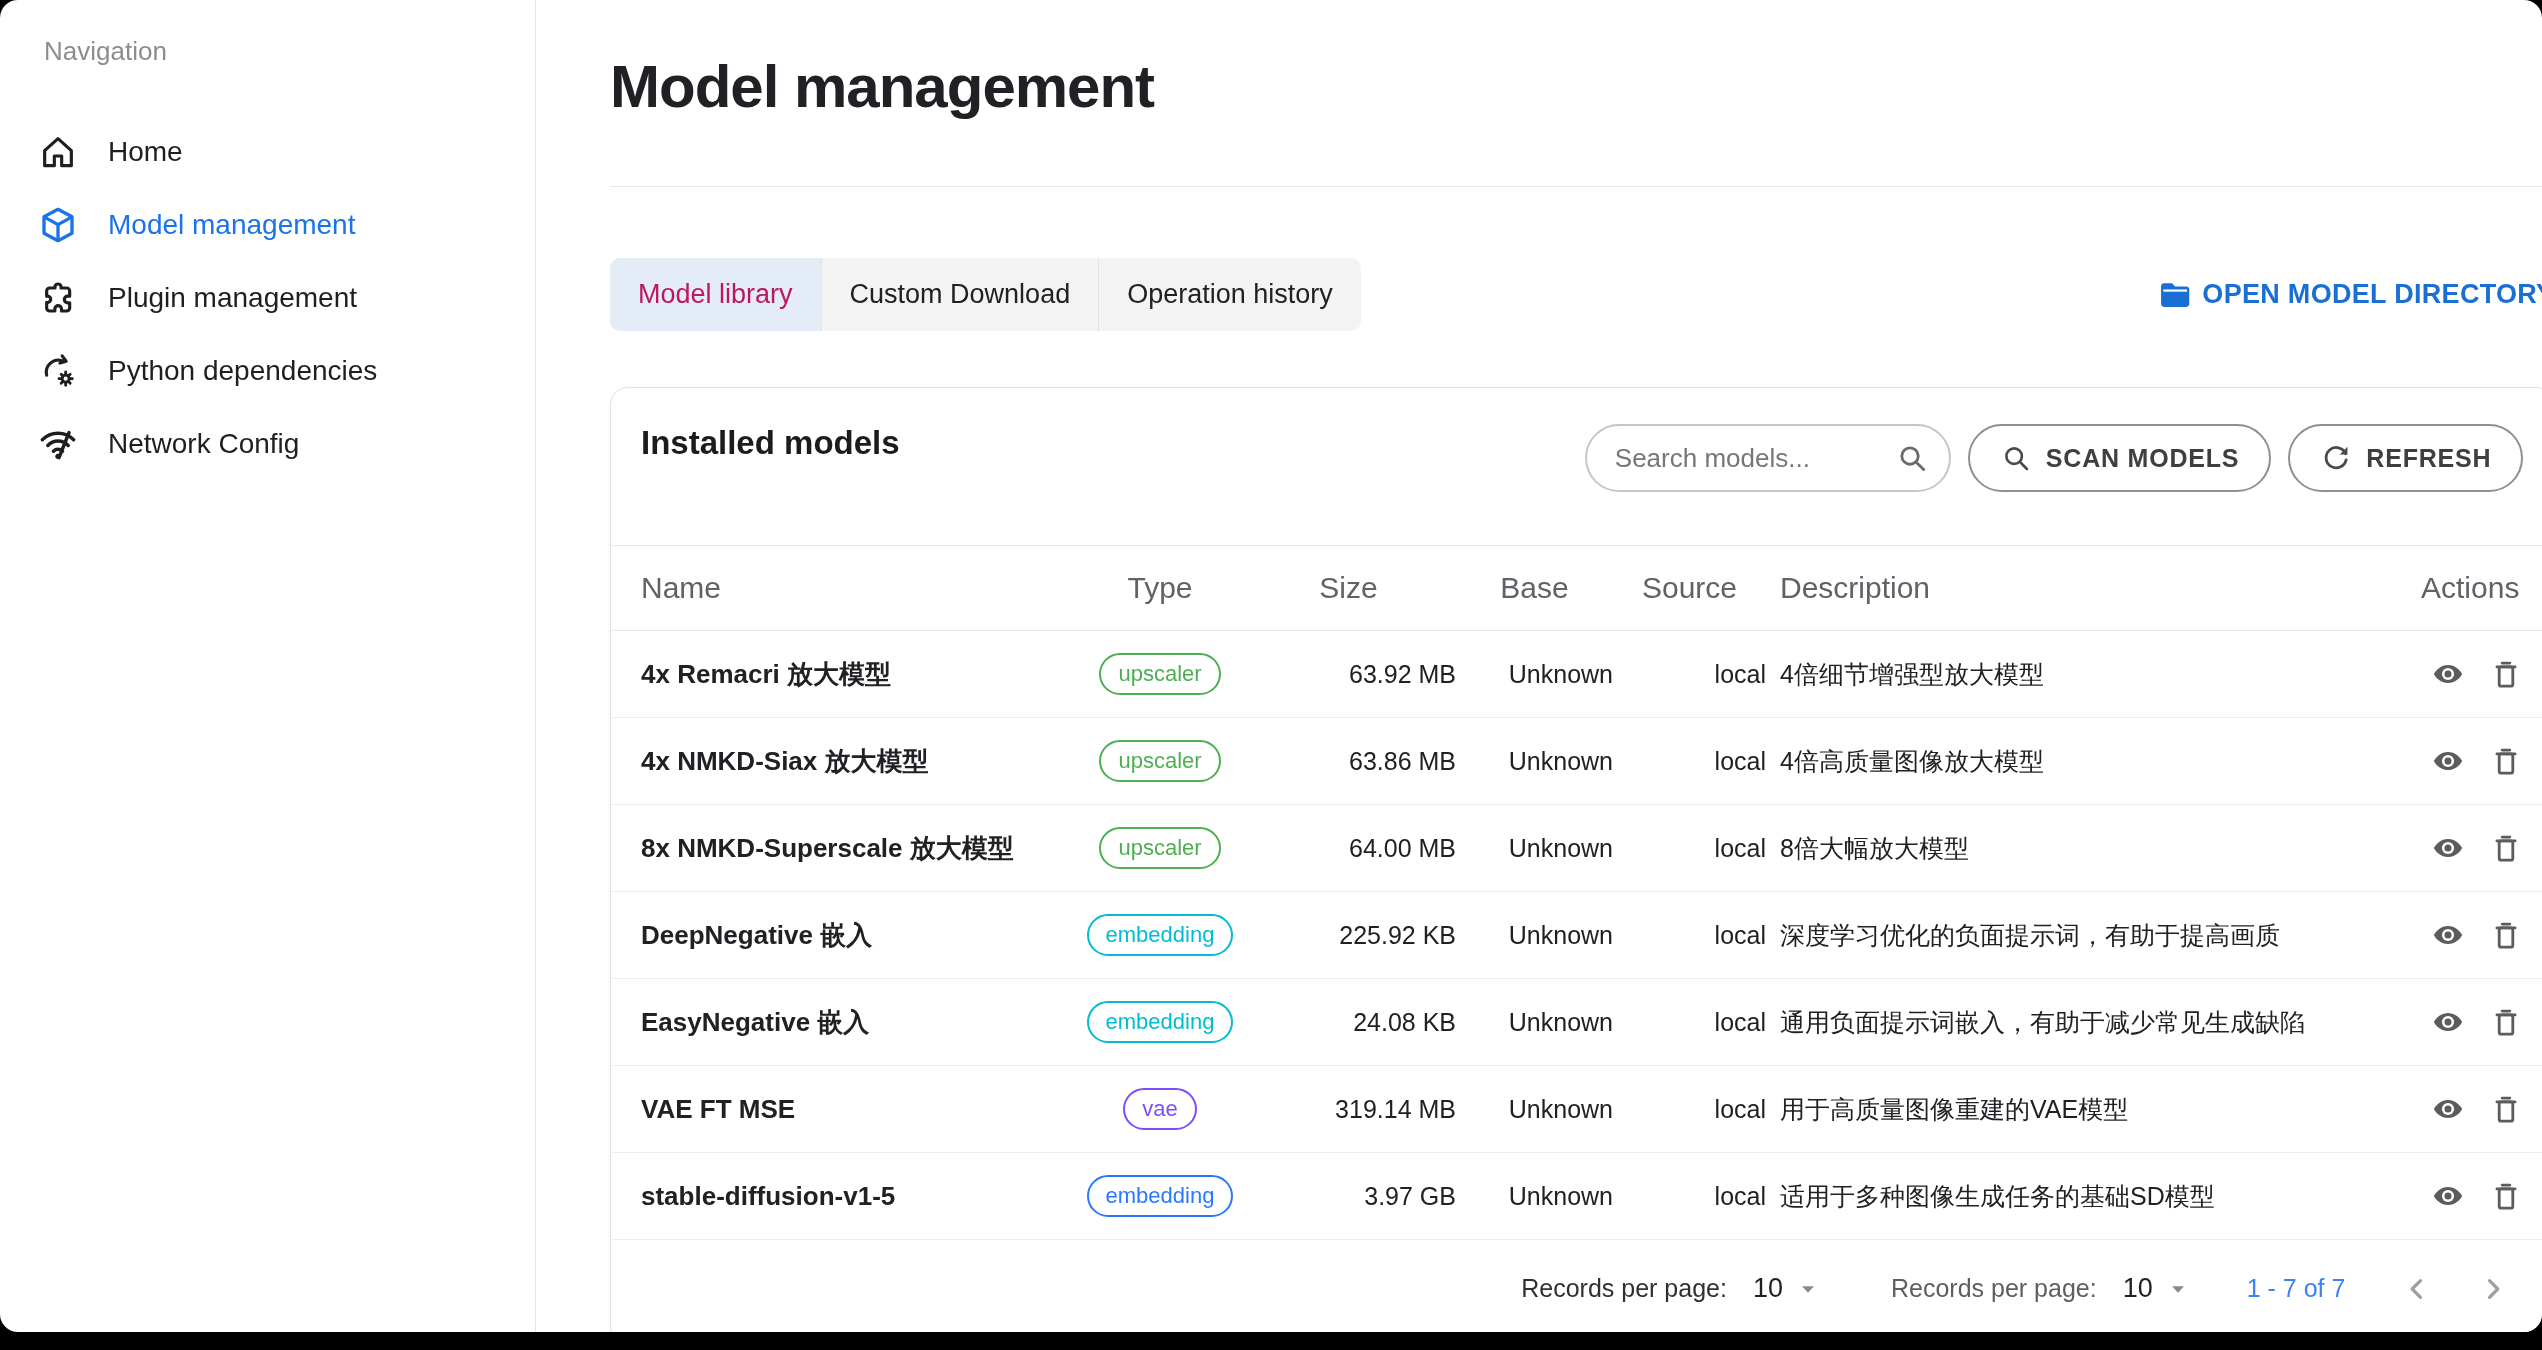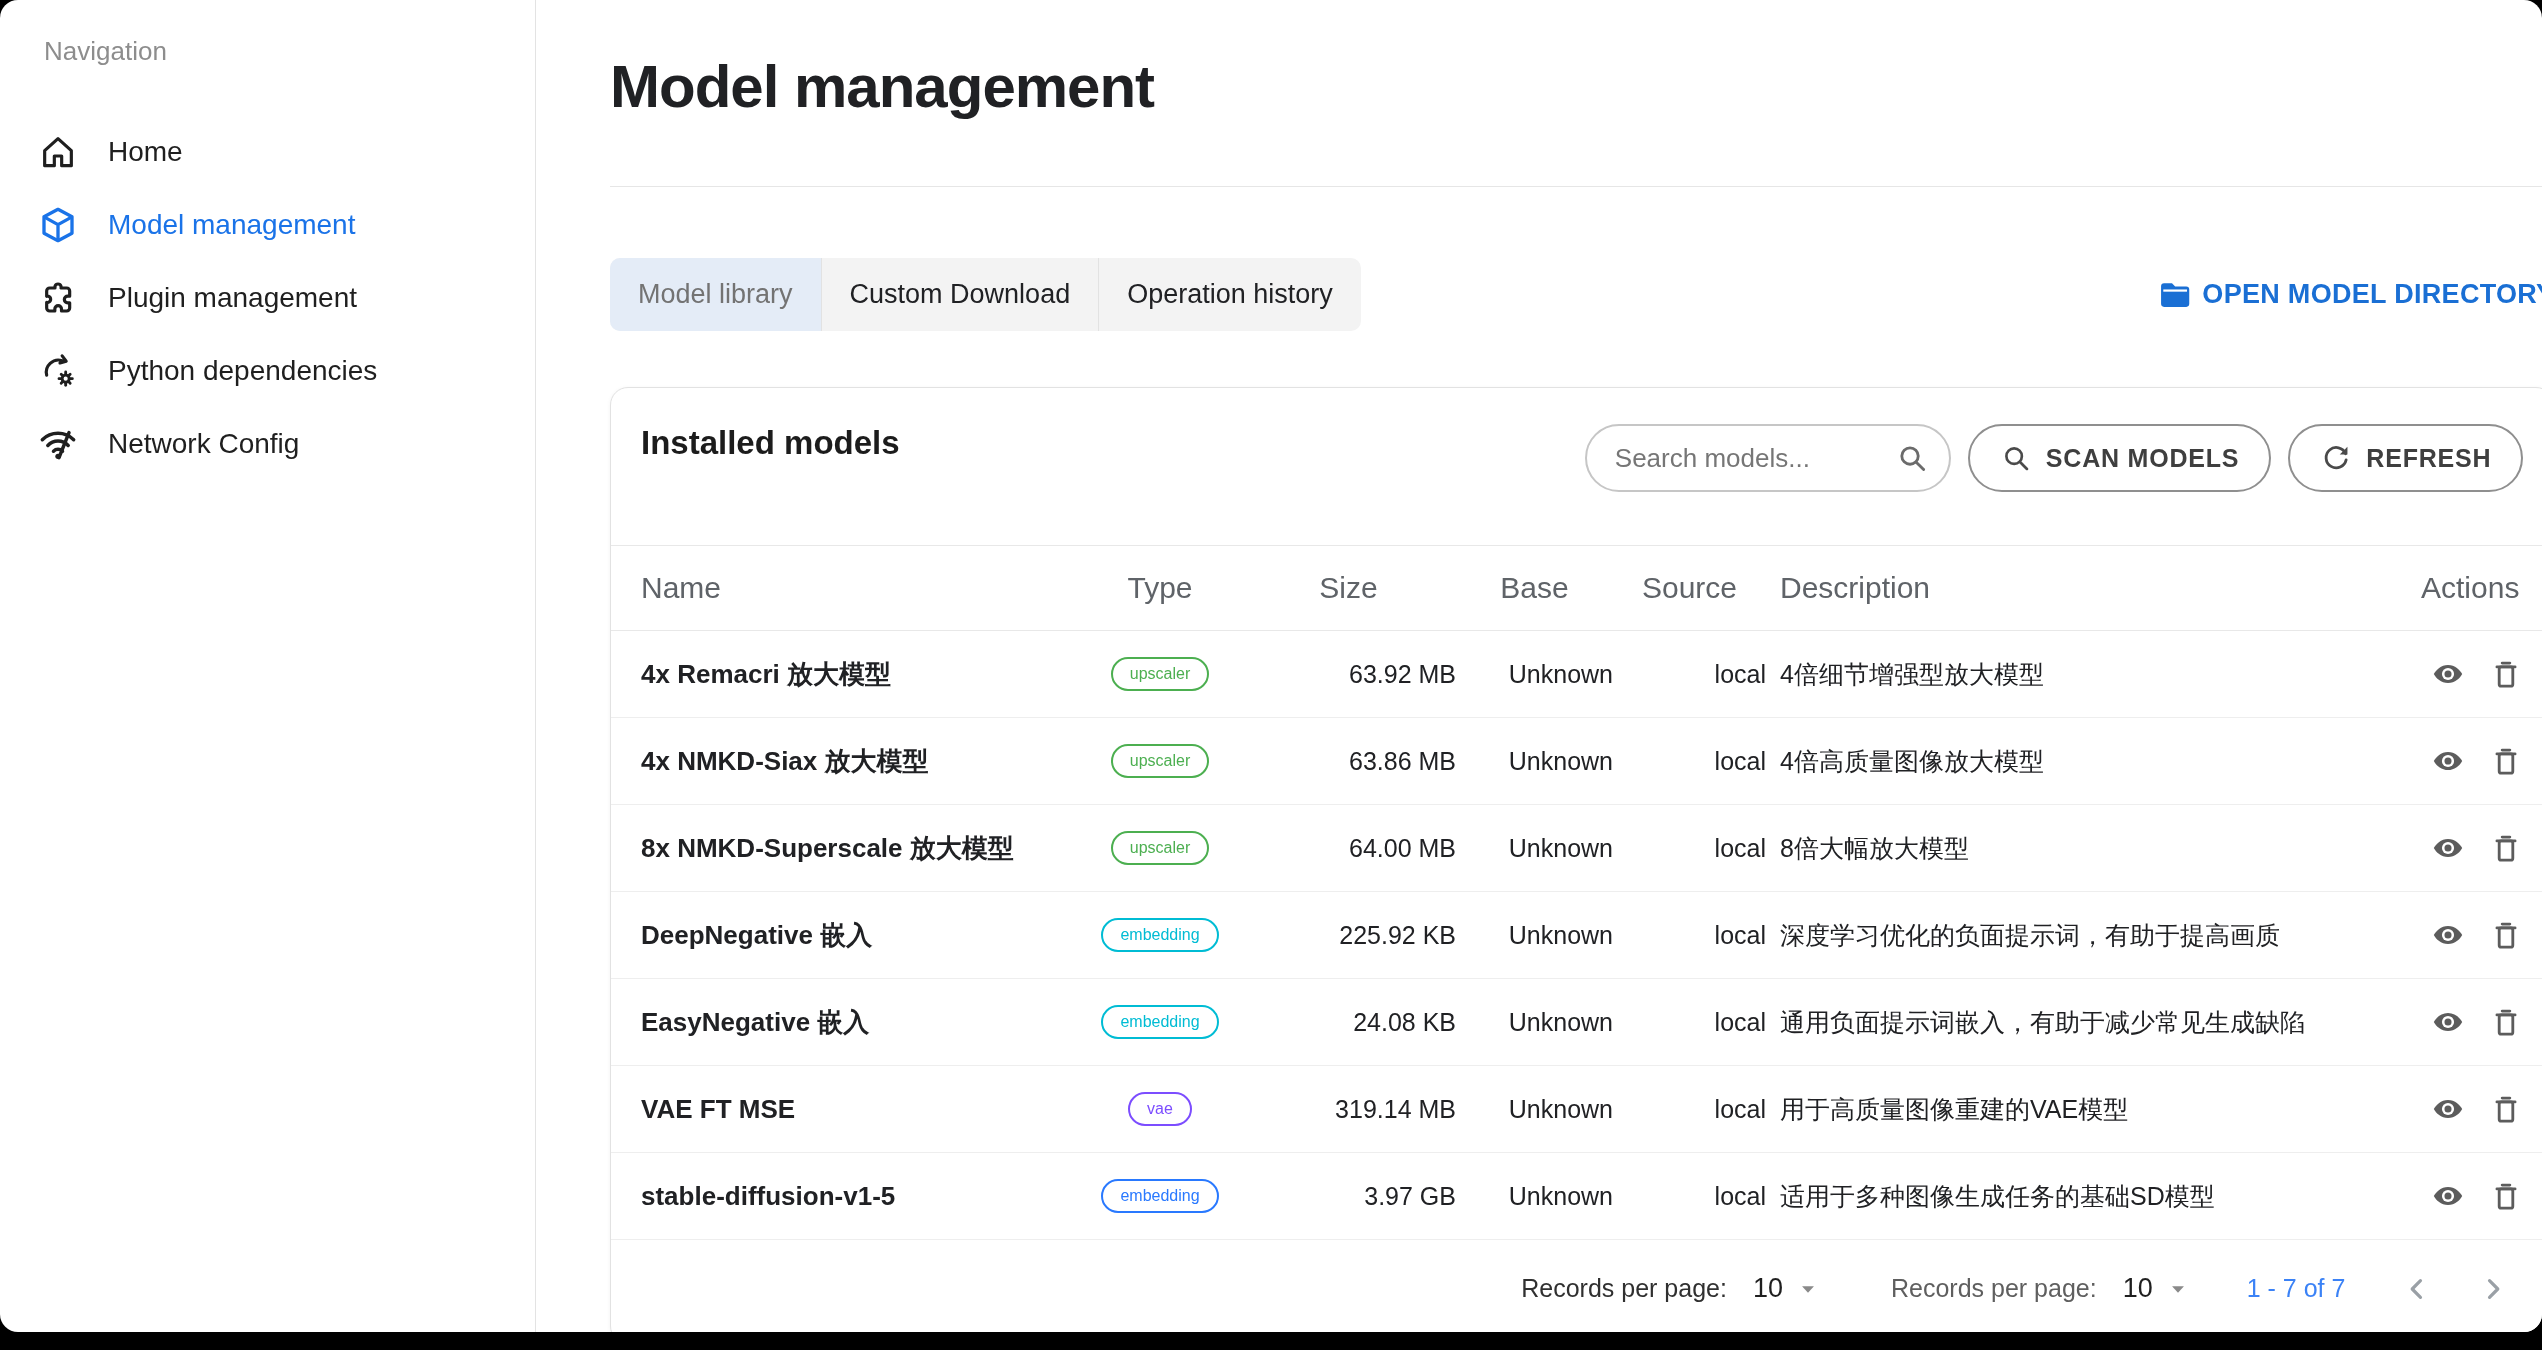--- a/index.html
+++ b/index.html
@@ -15,21 +15,21 @@
 
   
   .main{flex:1;position:relative;box-sizing:border-box;padding:0 32px 0 74px;}
   .page-title{font-size:60px;line-height:1.3;font-weight:700;color:#202124;margin:48px 0 0 0;letter-spacing:-1px;}
   .title-divider{height:1px;background:#e6e6e6;margin-top:60px;}
 
   .tabs-row{display:flex;align-items:center;justify-content:space-between;margin-top:71px;}
   .tabs{display:flex;height:73px;background:#f3f3f3;border-radius:10px;overflow:hidden;}
   .tab{display:flex;align-items:center;justify-content:center;font-size:27px;color:#202124;padding:0 28px;border-left:1px solid #e2e2e2;cursor:pointer;white-space:nowrap;}
   .tab:first-child{border-left:none;}
-  .tab.active{background:#e4ecf7;color:#737373;border-left:none;}
+  .tab.active{background:#e4ecf7;color:#be185d;border-left:none;}
   .open-dir{display:flex;align-items:center;gap:8px;color:#1a6fd4;font-weight:700;font-size:27px;letter-spacing:.3px;cursor:pointer;}
   .open-dir .icn{width:38px;height:38px;color:#1a6fd4;}
 
   
   .card{margin-top:56px;border:1px solid #e2e2e2;border-radius:18px;box-shadow:0 1px 4px rgba(0,0,0,.05);height:957px;box-sizing:border-box;display:flex;flex-direction:column;overflow:hidden;background:#fff;}
   .card-head{display:flex;justify-content:space-between;align-items:flex-start;padding:36px 30px 0 30px;height:157px;box-sizing:border-box;}
   .panel-title{font-size:33px;font-weight:700;margin:0 0 20px;color:#1c1c1c;}
   .status-row{display:flex;gap:40px;font-size:24px;color:#5c5c5c;align-items:center;}
   .status-item{display:flex;align-items:center;gap:12px;}
   .dot{width:13px;height:13px;border-radius:50%;}
@@ -42,21 +42,21 @@
   .btn .icn{width:32px;height:32px;color:#4a4a4a;}
 
   
   .grid-cols{display:grid;grid-template-columns:438px 162px 215px 157px 153px 655px 1fr;align-items:center;padding:0 30px;}
   .t-head{height:84px;border-top:1px solid #e8e8e8;border-bottom:1px solid #e8e8e8;color:#5f6368;font-size:30px;}
   .t-head .h-type,.t-head .h-size,.t-head .h-base,.t-head .h-source{text-align:center;}
   .t-head .h-desc{padding-left:14px;}
   .t-head .h-actions{justify-self:end;padding-right:4px;}
   .t-row{height:86px;border-bottom:1px solid #eeeeee;font-size:25px;color:#202124;}
   .cell-name{font-weight:700;font-size:26px;}
-  .chip{justify-self:center;border:2px solid;border-radius:22px;padding:5px 17px;font-size:16px;line-height:1.25;background:#fff;}
+  .chip{justify-self:center;border:2px solid;border-radius:22px;padding:5px 17px;font-size:22px;line-height:1.25;background:#fff;}
   .cell-size,.cell-base,.cell-source{text-align:right;}
   .cell-desc{padding-left:14px;}
   .cell-actions{justify-self:end;display:flex;gap:24px;align-items:center;}
   .icon-btn{width:34px;height:34px;color:#5c5c5c;cursor:pointer;}
 
   
   .t-foot{flex:1;display:flex;align-items:center;justify-content:flex-end;padding:0 44px 6px 0;font-size:25px;color:#303030;text-align:center;}
   .rpp-label2{color:#5f5f5f;}
   .rpp-value{font-size:27px;color:#1f1f1f;margin-left:26px;}
   .caret{width:26px;height:26px;color:#8a8a8a;margin-left:12px;cursor:pointer;}

